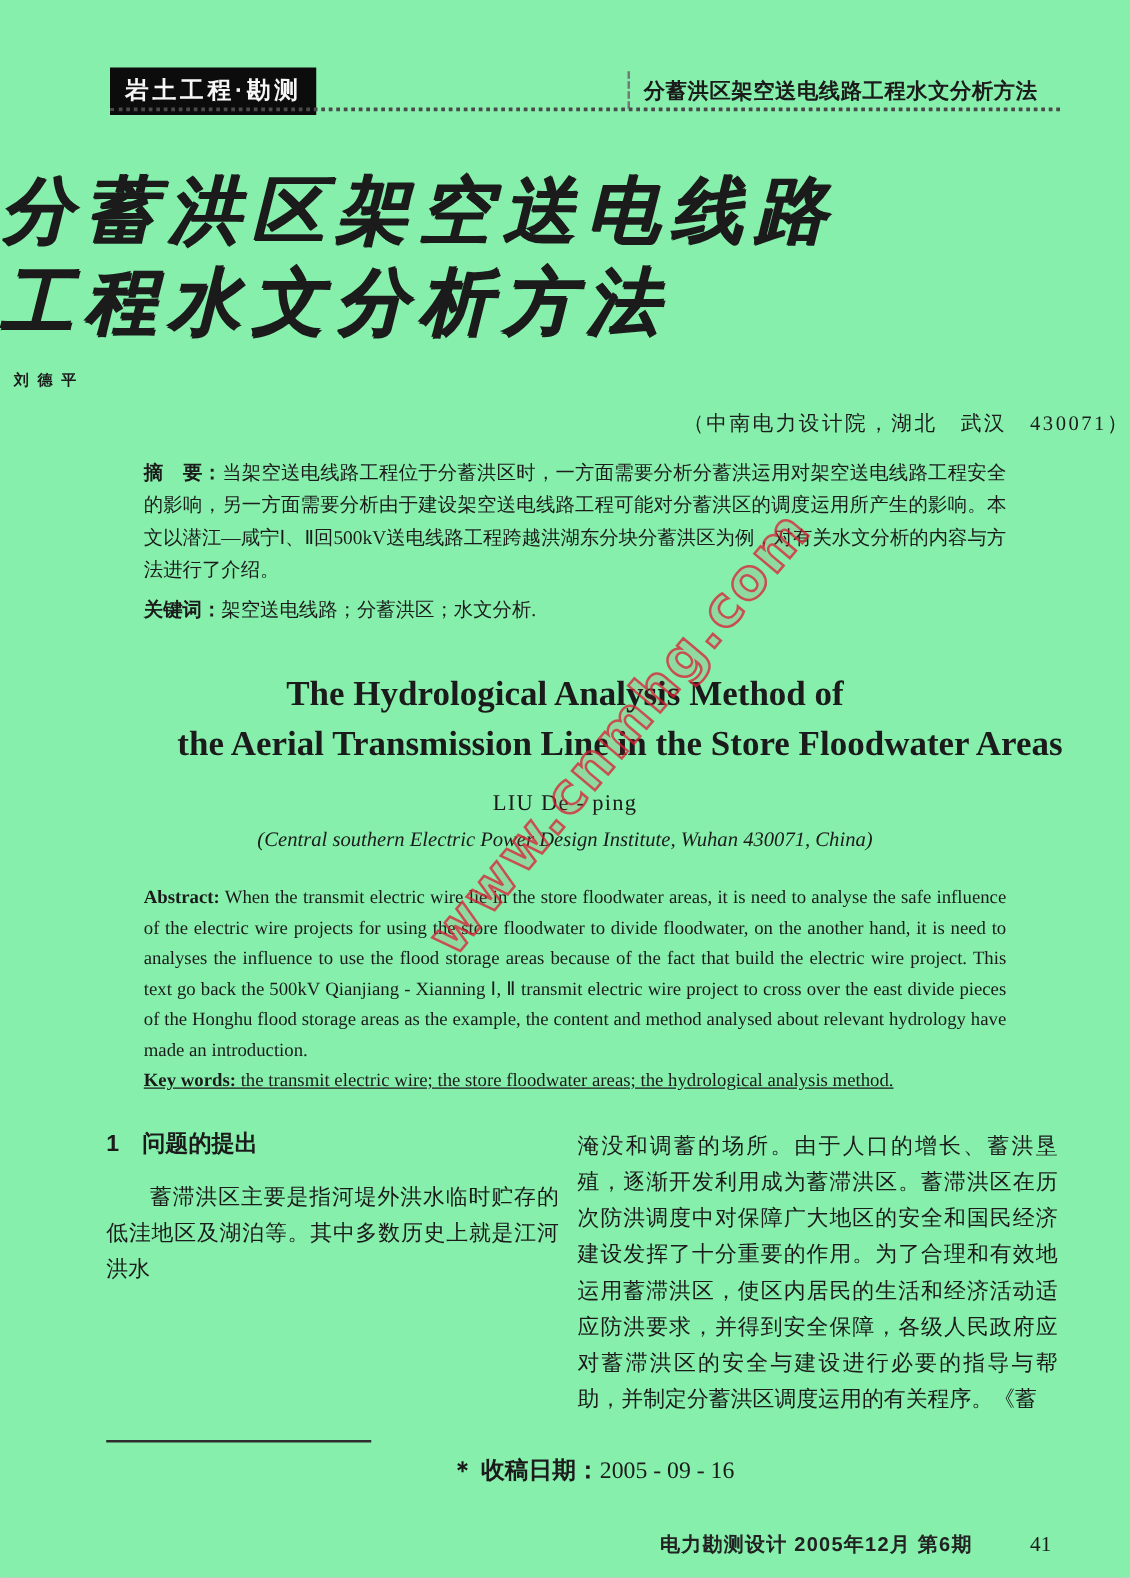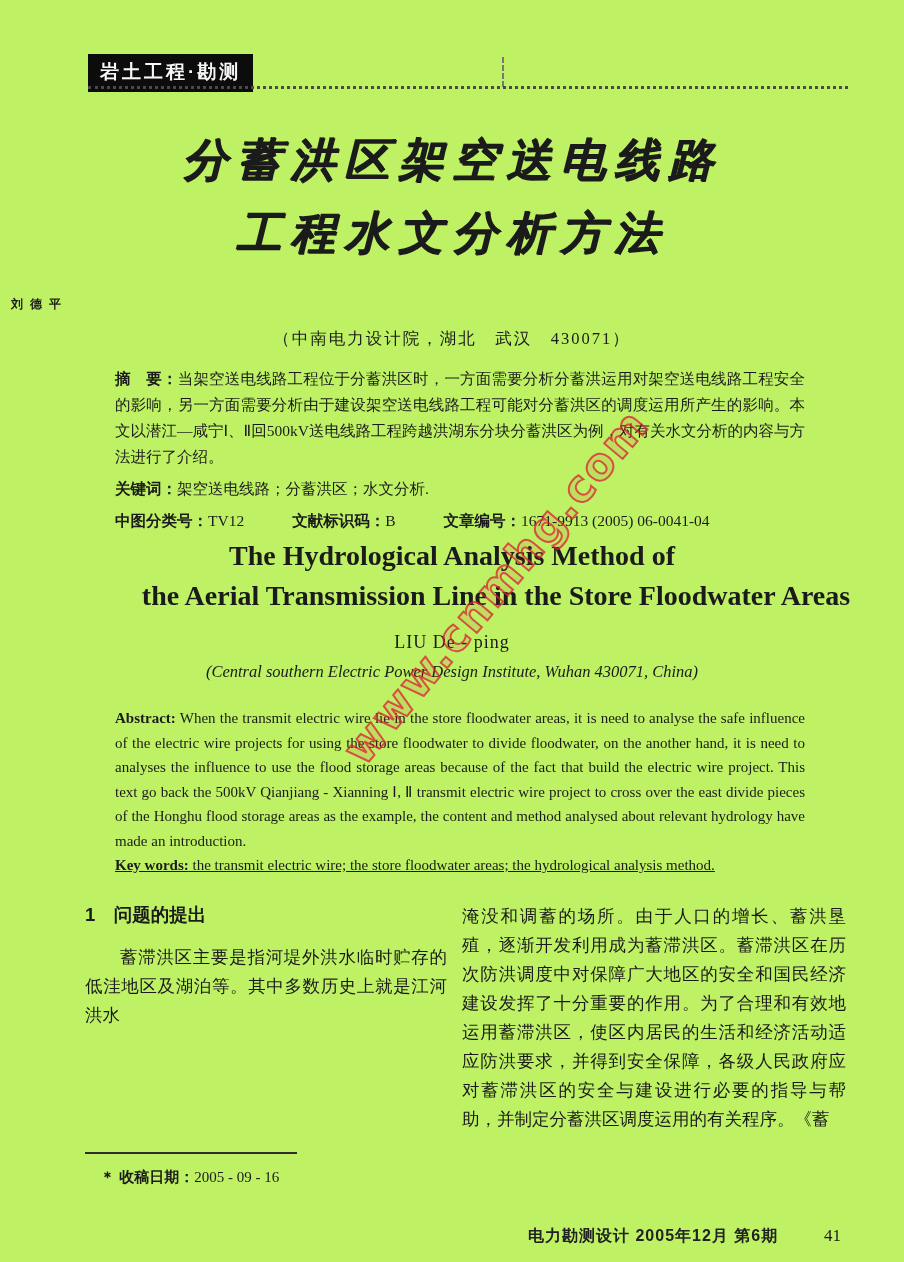--- a/index.html
+++ b/index.html
@@ -1,20 +1,20 @@
 <!DOCTYPE html>
 <html><head>
 <meta charset="utf-8">
 <style>
   html,body { margin:0; padding:0; background:#dddbd6; }
   .page {
     position:relative;
     width:904px; height:1262px;
     margin:0 auto;
-    background:#bef264;
+    background:#86efac;
     color:#1b1b1b;
     font-family:"Liberation Serif", serif;
     overflow:hidden;
     box-shadow:0 0 6px rgba(0,0,0,.25);
   }
   
   .hdr-box {
     position:absolute; top:54px; left:88px;
     background:#0c0c0c; color:#f7f7f7;
     font-family:"Liberation Sans", sans-serif;
@@ -31,36 +31,36 @@
     font-weight:bold; font-size:17px; letter-spacing:0.5px;
     white-space:nowrap;
   }
   .hdr-dots {
     position:absolute; top:86px; left:88px; width:760px; height:0;
     border-top:3px dotted #4a4a4a;
   }
   
   .main-title {
     position:absolute; left:0; width:100%;
-    text-align:center; font-weight:bold;
+    text-align:left; font-weight:bold;
     font-family:"DejaVu Serif","Liberation Serif",serif;
-    font-size:45px; letter-spacing:9px;
+    font-size:58px; letter-spacing:9px;
     font-style:italic;
     text-shadow:1px 1px 0 #1b1b1b;
     white-space:nowrap;
   }
   .main-title.l1 { top:130px; }
   .main-title.l2 { top:203px; }
   .author-name {
     position:absolute; top:296px; left:11px; width:100%;
     text-align:left; font-size:12px; letter-spacing:7px; font-weight:bold;
   }
   .affiliation {
     position:absolute; top:328px; left:0; width:100%;
-    text-align:center; font-size:16.5px; letter-spacing:2px;
+    text-align:right; font-size:16.5px; letter-spacing:2px;
   }
   
   .cn-abs {
     position:absolute; top:366px; left:115px; width:690px;
     font-size:15.5px; line-height:26px; text-align:justify;
   }
   .cl { font-family:"Liberation Sans", sans-serif; font-weight:bold; }
   .cn-abs p { margin:0; }
   .cn-abs .kw { margin-top:6px; }
   .meta-row { margin-top:6px; display:flex; }
@@ -99,21 +99,21 @@
   }
   .col p { margin:0; text-indent:2em; }
   .col p.cont { text-indent:0; }
   
   .fn-rule {
     position:absolute; top:1152px; left:85px; width:212px; height:0;
     border-top:2px solid #2e2e2e;
   }
   .fn {
     position:absolute; top:1162px; left:100px; width:748px;
-    font-size:15px; line-height:29px;
+    font-size:19px; line-height:29px;text-align:center;
   }
   .fn .row2 { padding-left:14px; }
   
   .pg-footer {
     position:absolute; top:1226px; left:0; width:100%;
     font-size:16px;
   }
   .journal {
     position:absolute; left:528px; top:0;
     font-family:"Liberation Sans", sans-serif;
@@ -133,36 +133,32 @@
     pointer-events:none;
   }
 </style>
 </head>
 <body>
 
 <div class="page">
 
   <div class="hdr-box">岩土工程·勘测</div>
   <div class="hdr-vsep"></div>
+  <div class="hdr-title">分蓄洪区架空送电线路工程水文分析方法</div>
   <div class="hdr-dots"></div>
 
   <div class="main-title l1">分蓄洪区架空送电线路</div>
   <div class="main-title l2">工程水文分析方法</div>
 
   <div class="author-name">刘德平</div>
   <div class="affiliation">（中南电力设计院，湖北　武汉　430071）</div>
 
   <div class="cn-abs">
     <p><span class="cl">摘　要：</span><span>当架空送电线路工程位于分蓄洪区时，一方面需要分析分蓄洪运用对架空送电线路工程安全的影响，另一方面需要分析由于建设架空送电线路工程可能对分蓄洪区的调度运用所产生的影响。本文以潜江—咸宁Ⅰ、Ⅱ回500kV送电线路工程跨越洪湖东分块分蓄洪区为例，对有关水文分析的内容与方法进行了介绍。</span></p>
     <p class="kw"><span class="cl">关键词：</span><span>架空送电线路；分蓄洪区；水文分析.</span></p>
-    <div class="meta-row">
-      <span class="m1"><span class="cl">中图分类号：</span><span>TV12</span></span>
-      <span class="m2"><span class="cl">文献标识码：</span><span>B</span></span>
-      <span><span class="cl">文章编号：</span><span>1671-9913 (2005) 06-0041-04</span></span>
-    </div>
   </div>
 
   <div class="en-title l1">The Hydrological Analysis Method of</div>
   <div class="en-title l2">the Aerial Transmission Line in the Store Floodwater Areas</div>
   <div class="en-author">LIU De - ping</div>
   <div class="en-affil">(Central southern Electric Power Design Institute, Wuhan  430071, China)</div>
 
   <div class="en-abs">
     <p style="margin:0;"><span class="el">Abstract:</span><span> When the transmit electric wire lie in the store floodwater areas, it is need to analyse the safe influence of the electric wire projects for using the store floodwater to divide floodwater, on the another hand, it is need to analyses the influence to use the flood storage areas because of the fact that build the electric wire project. This text go back the 500kV Qianjiang - Xianning Ⅰ, Ⅱ transmit electric wire project to cross over the east divide pieces of the Honghu flood storage areas as the example, the content and method analysed about relevant hydrology have made an introduction.</span></p>
     <p class="kwline" style="margin:0;text-decoration:underline;"><span class="el">Key words:</span><span> the transmit electric wire; the store floodwater areas; the hydrological analysis method.</span></p>

